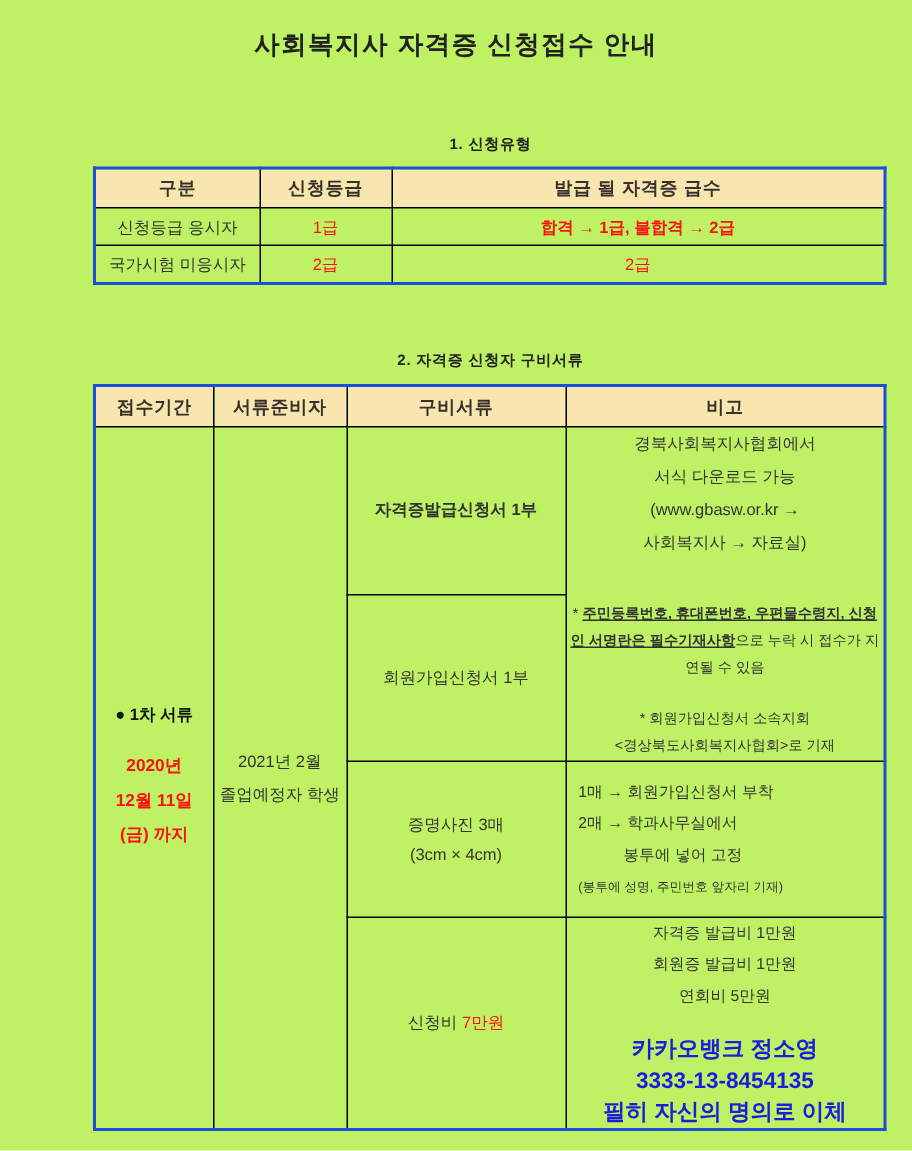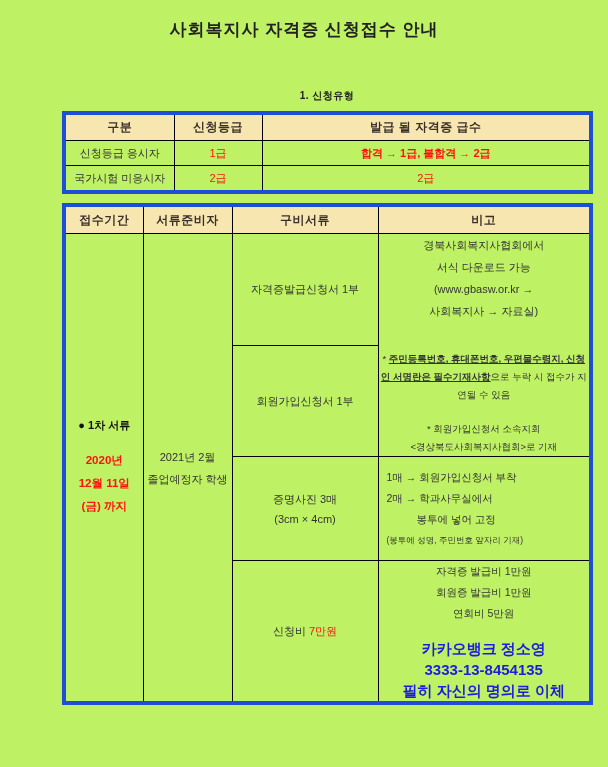--- a/index.html
+++ b/index.html
@@ -6,21 +6,21 @@
   body{font-family:"Liberation Sans","DejaVu Sans",sans-serif;color:#333;}
   .page{position:relative;width:608px;height:767px;background:#bef264;overflow:hidden;}
   .doc-title{margin:0;padding-top:18px;text-align:center;font-size:17px;font-weight:bold;color:#222;letter-spacing:1px;}
   .section-heading{margin:0;margin-left:46px;font-size:10px;font-weight:bold;color:#222;letter-spacing:.5px;text-align:center;}
   .h1{margin-top:48px;}
   .h2{margin-top:43px;}
   table{border-collapse:collapse;margin-left:62px;table-layout:fixed;}
   .t1{margin-top:8px;width:527px;}
   .t2{margin-top:9px;width:527px;}
   td,th{border:1.5px solid #000;padding:0 2px;vertical-align:middle;text-align:center;font-size:11px;overflow:hidden;}
-  table{border:4px solid #1d4ed8;}
+  table{border:2px solid #1d4ed8;}
   th{background:#F8E6B0;font-weight:bold;color:#39302a;font-size:12px;letter-spacing:.5px;}
   .t1 th{height:25px;}
   .t1 td{height:24px;}
   .red{color:#FF1111;}
   .blue{color:#1C1CDF;}
   .bold{font-weight:bold;}
   .t2 th{height:26px;}
   .cell-period{vertical-align:middle;}
   .period-bullet-line{font-size:11px;font-weight:bold;color:#111;margin-bottom:16px;}
   .period-date div{font-size:11.5px;font-weight:bold;line-height:23px;}
@@ -64,20 +64,21 @@
       <td class="red bold">합격 → 1급, 불합격 → 2급</td>
     </tr>
     <tr>
       <td>국가시험 미응시자</td>
       <td class="red">2급</td>
       <td class="red">2급</td>
     </tr>
   </tbody>
     </table>
 
+  <div class="section-heading h2">2. 자격증 신청자 구비서류</div>
 
   <table class="t2">
     <colgroup>
         <col style="width:79px">
         <col style="width:89px">
         <col style="width:146px">
         <col style="width:213px">
       </colgroup>
     <tbody>
         <tr>
@@ -92,21 +93,21 @@
         <div class="period-date red">
           <div>2020년</div>
           <div>12월 11일</div>
           <div>(금) 까지</div>
         </div>
       </td>
       <td rowspan="4" class="preparer">
         <div>2021년 2월</div>
         <div>졸업예정자 학생</div>
       </td>
-      <td class="doc-cell" style="height:105px;">자격증발급신청서 1부</td>
+      <td class="doc-cell" style="height:105px;font-weight:bold;">자격증발급신청서 1부</td>
       <td rowspan="2" class="remark-merged">
         <div>
           <div>경북사회복지사협회에서</div>
           <div>서식 다운로드 가능</div>
           <div>(www.gbasw.or.kr →</div>
           <div>사회복지사 → 자료실)</div>
         </div>
         <div class="remark-notes"><span>* </span><span class="ul">주민등록번호, 휴대폰번호, 우편물수령지, 신청인 서명란은 필수기재사항</span><span>으로 누락 시 접수가 지연될 수 있음</span></div>
         <div class="remark-note2">
           <div>* 회원가입신청서 소속지회</div>

